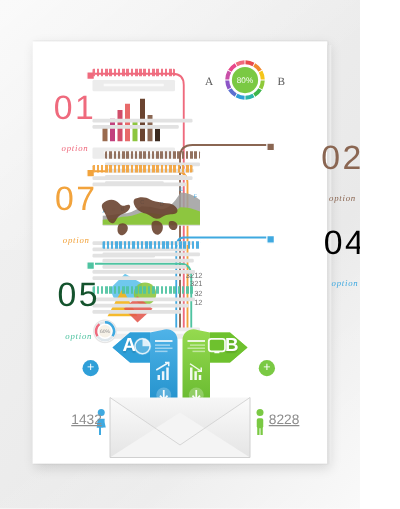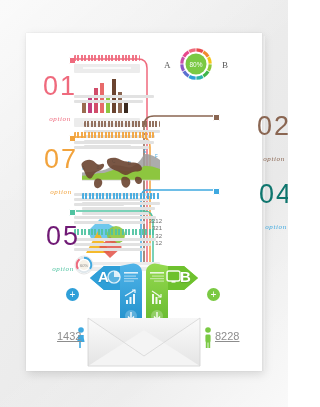--- a/index.html
+++ b/index.html
@@ -390,29 +390,29 @@
 
     <div class="optnum" id="opt01">
       <span class="num" style="color:#ef6a7d;">01</span>
       <span class="cap" style="color:#ef6a7d;">option</span>
     </div>
     <div class="optnum" id="opt03">
       <span class="num" style="color:#f2a33c;">07</span>
       <span class="cap" style="color:#f2a33c;">option</span>
     </div>
     <div class="optnum" id="opt05">
-      <span class="num" style="color:#701a75;">05</span>
+      <span class="num" style="color:#14532d;">05</span>
       <span class="cap" style="color:#4fc3a1;">option</span>
     </div>
     <div class="optnum" id="opt02">
       <span class="num" style="color:#8a6652;">02</span>
       <span class="cap" style="color:#8a6652;">option</span>
     </div>
     <div class="optnum" id="opt04">
-      <span class="num" style="color:#0f766e;">04</span>
+      <span class="num" style="color:#000000;">04</span>
       <span class="cap" style="color:#3fa9e0;">option</span>
     </div>
   </div>
 
   <div id="envelope-zone">
     <svg width="288" height="407" viewBox="0 0 288 407" style="position:absolute;left:0;top:0;">
       <defs>
         <linearGradient id="gA" x1="0" y1="0" x2="0" y2="1">
           <stop offset="0%" stop-color="#4fb3e8"></stop>
           <stop offset="100%" stop-color="#1e8ec9"></stop>

